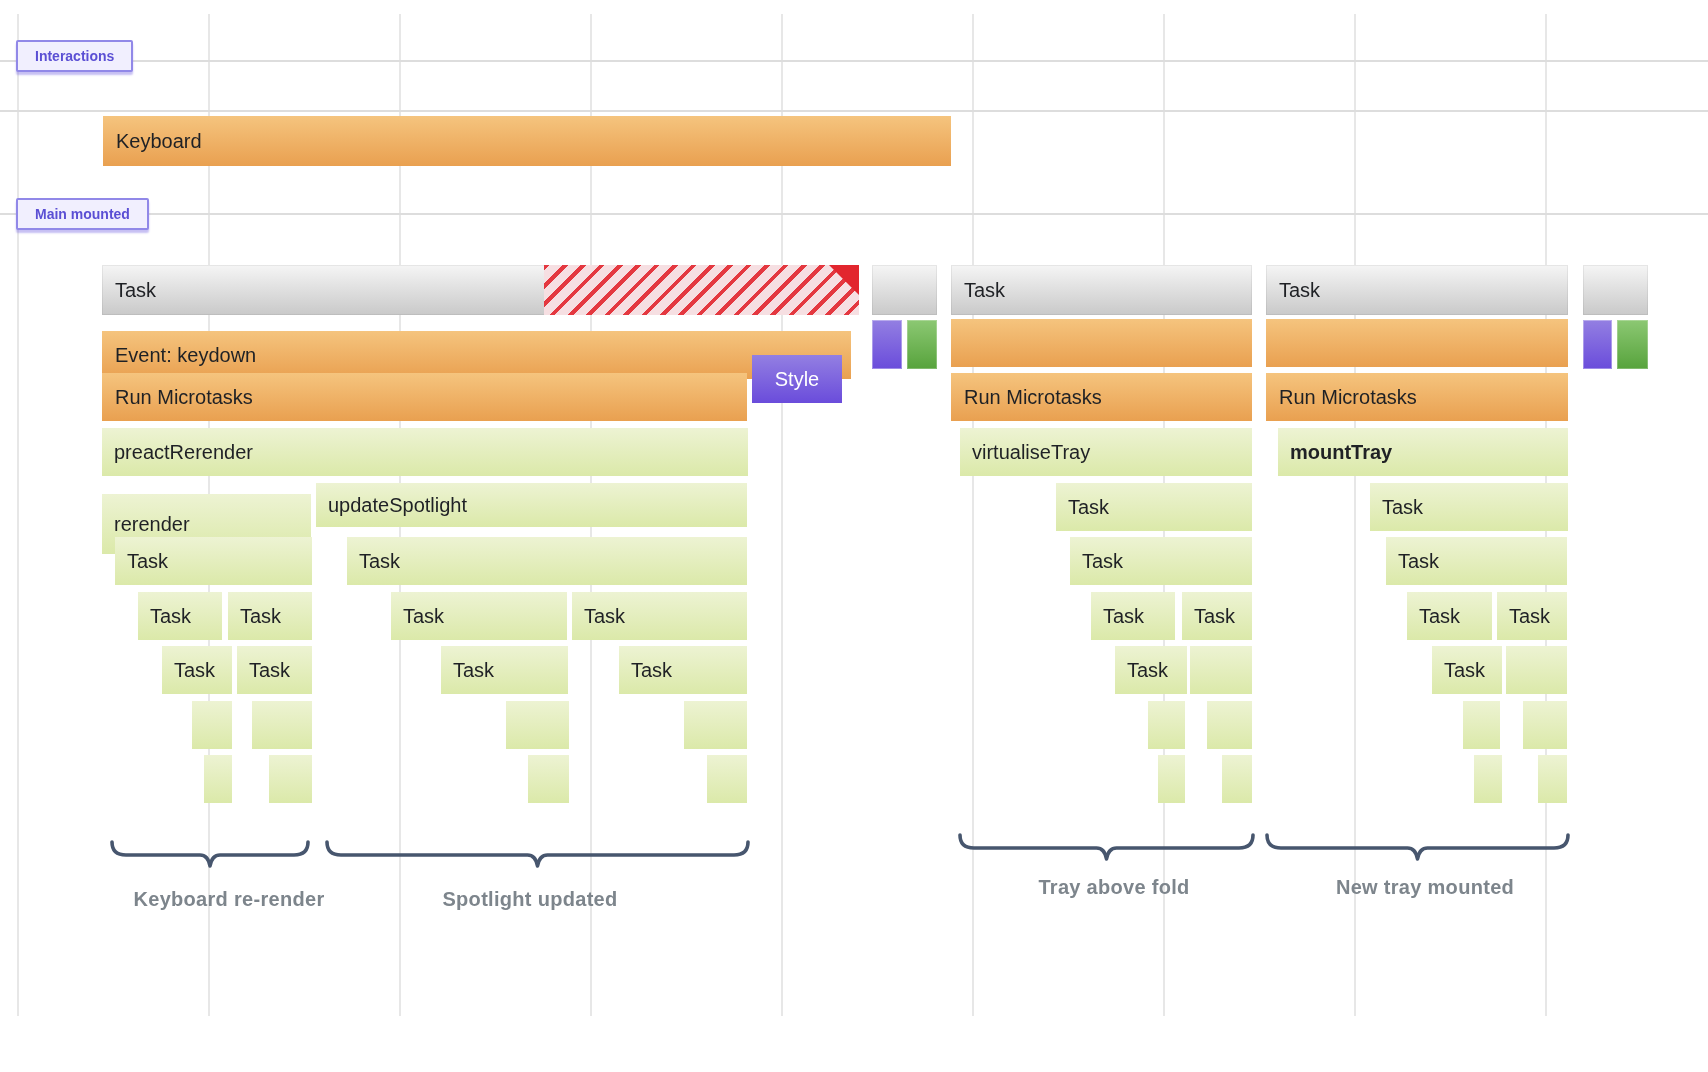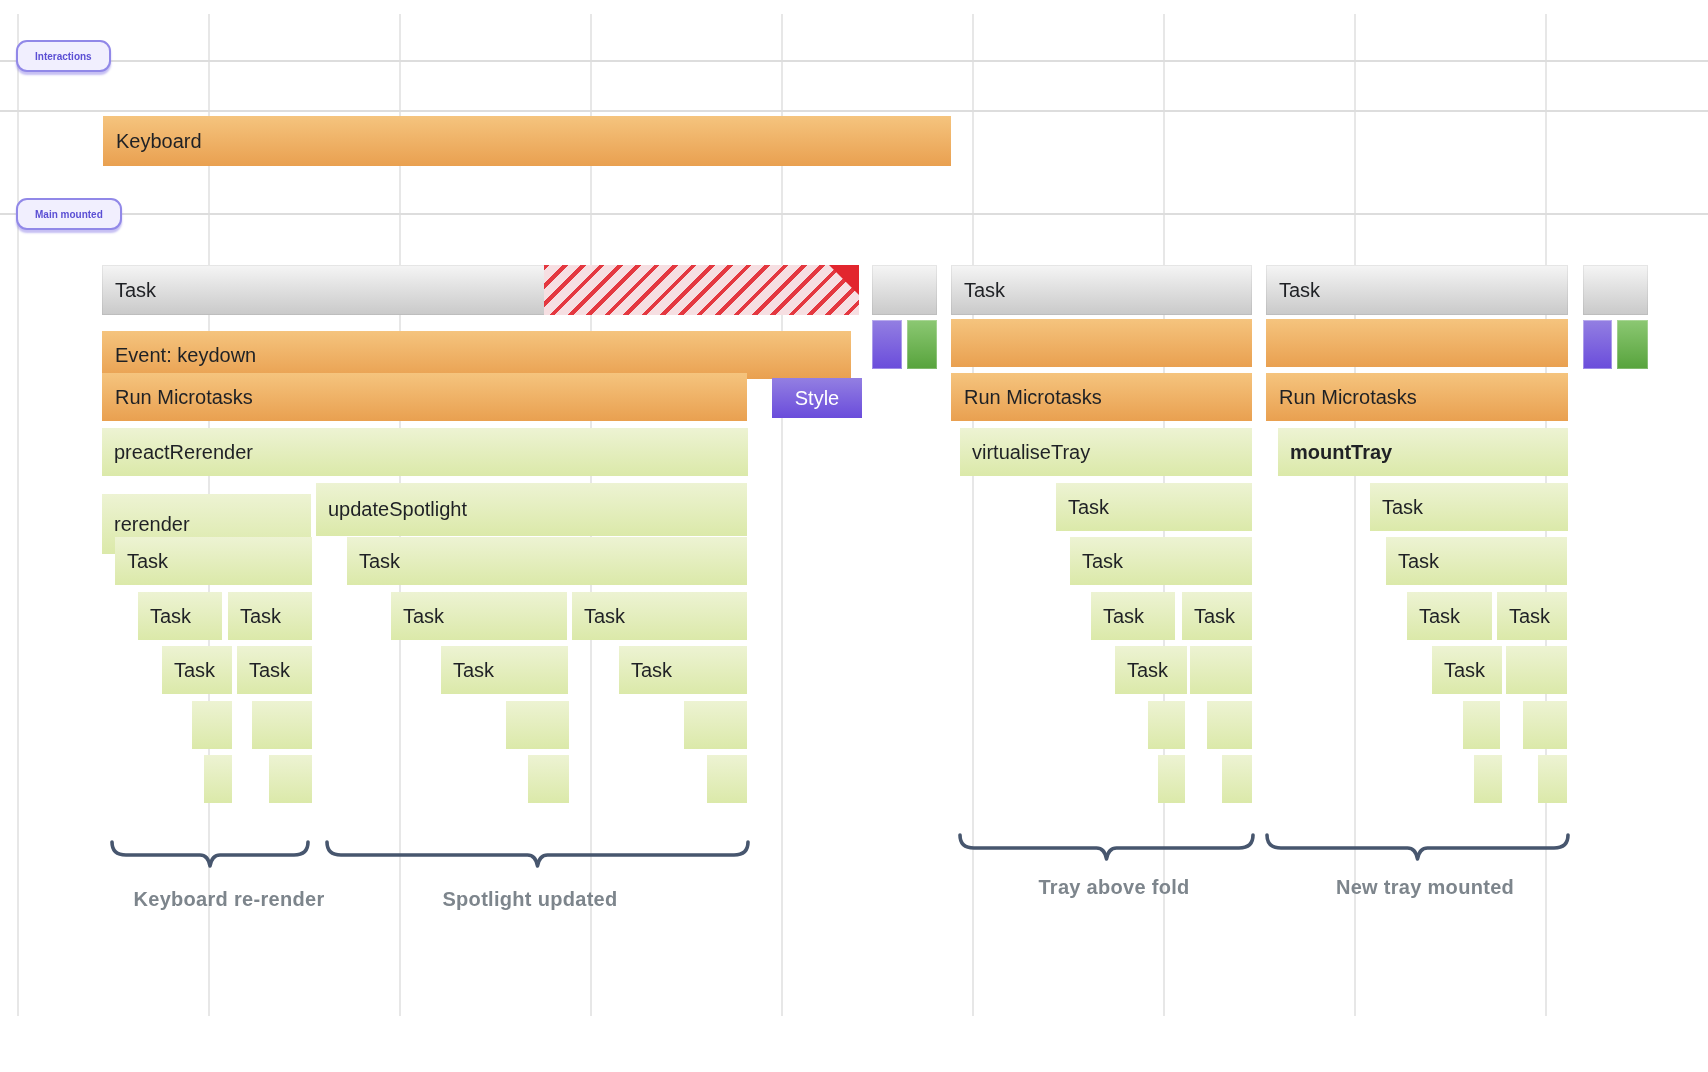--- a/index.html
+++ b/index.html
@@ -24,22 +24,22 @@
   .hatch{
     position:absolute;top:0;bottom:0;z-index:2;
     background:repeating-linear-gradient(135deg,var(--hatch-red) 0px,var(--hatch-red) 4px,var(--hatch-pink) 4px,var(--hatch-pink) 13px);
   }
   .hatch-corner{
     position:absolute;top:0;right:0;width:0;height:0;z-index:3;
     border-top:30px solid var(--hatch-corner);border-left:30px solid transparent;
   }
   .pill{
     position:absolute;height:28px;padding:0 17px;border:2px solid var(--pill-border);
-    border-radius:11px;background:var(--pill-bg);color:var(--pill-text);
-    font-size:10px;font-weight:700;display:flex;align-items:center;z-index:6;
+    border-radius:2px;background:var(--pill-bg);color:var(--pill-text);
+    font-size:14px;font-weight:700;display:flex;align-items:center;z-index:6;
     box-shadow:0 3px 2px rgba(129,112,228,.45);
   }
   .brace{position:absolute;z-index:4;overflow:visible;}
   .brace path{stroke:var(--brace);stroke-width:3.6;fill:none;stroke-linecap:round;stroke-linejoin:round;}
   .annot{
     position:absolute;transform:translateX(-50%);font-size:20px;font-weight:700;
     color:var(--annot-label);letter-spacing:.3px;white-space:nowrap;z-index:4;
   }
 </style>
 </head>
@@ -71,30 +71,30 @@
         </div>
       </div>
       <div class="bar orange" style="left: 102px; top: 319px; width: 749px; height: 48px; margin-top: 12px;">
         <span>Event: keydown</span>
       </div>
       <div class="bar purple-chip" style="left: 872px; top: 320px; width: 30px; height: 49px;"></div>
       <div class="bar green-chip" style="left: 907px; top: 320px; width: 30px; height: 49px;"></div>
       <div class="bar orange" style="left: 102px; top: 373px; width: 645px; height: 48px;">
         <span>Run Microtasks</span>
       </div>
-      <div class="bar style" style="left: 752px; top: 378px; width: 90px; height: 40px; margin-left: 20px;">
+      <div class="bar style" style="left: 752px; top: 355px; width: 90px; height: 48px;">
         <span>Style</span>
       </div>
       <div class="bar green" style="left: 102px; top: 428px; width: 646px; height: 48px;">
         <span>preactRerender</span>
       </div>
       <div class="bar green" style="left: 102px; top: 494px; width: 209px; height: 60px;">
         <span>rerender</span>
       </div>
-      <div class="bar green" style="left: 316px; top: 483px; width: 431px; height: 53px;">
+      <div class="bar green" style="left: 316px; top: 483px; width: 431px; height: 44px;">
         <span>updateSpotlight</span>
       </div>
       <div class="bar green" style="left: 115px; top: 537px; width: 197px; height: 48px;">
         <span>Task</span>
       </div>
       <div class="bar green" style="left: 347px; top: 537px; width: 400px; height: 48px;">
         <span>Task</span>
       </div>
       <div class="bar green" style="left: 138px; top: 592px; width: 84px; height: 48px;">
         <span>Task</span>

